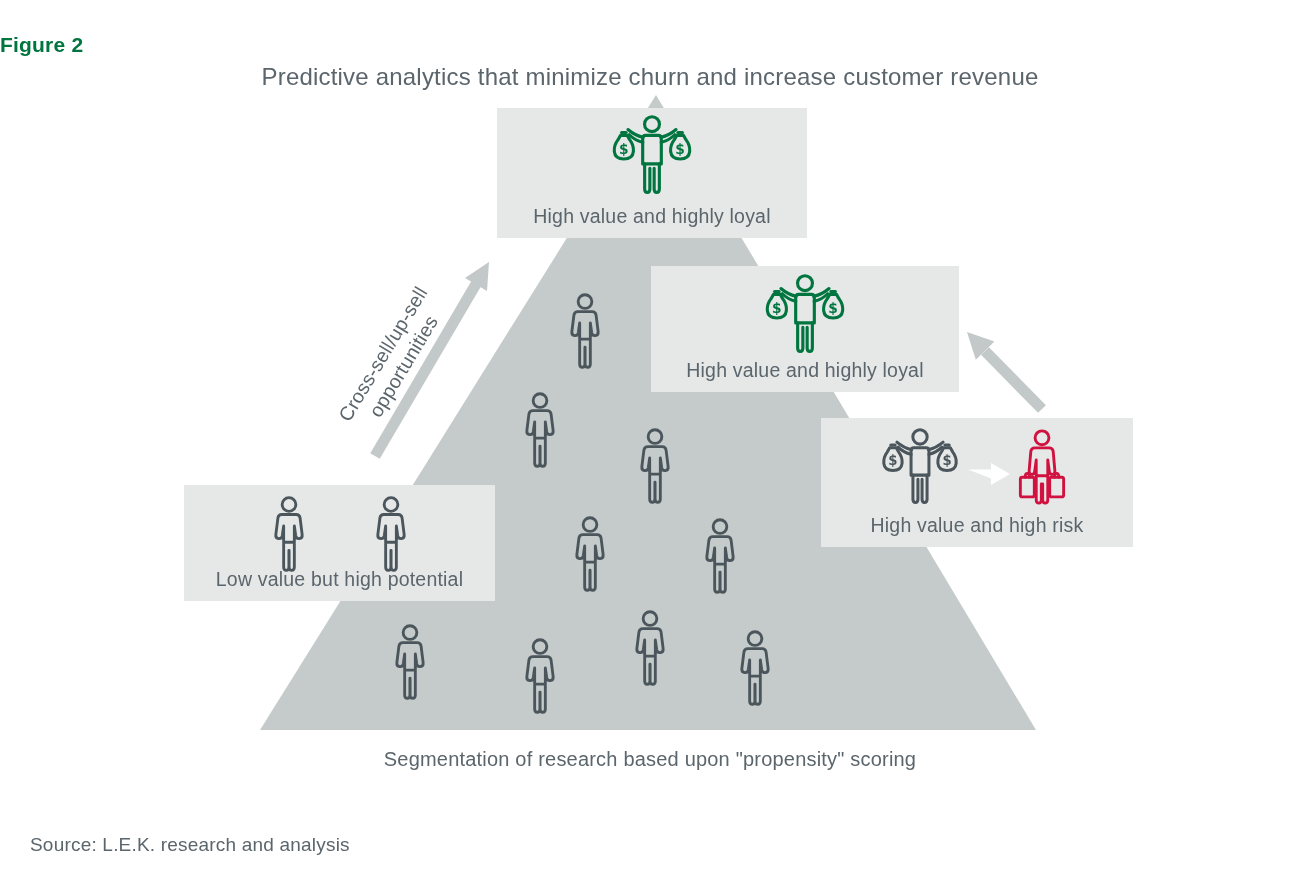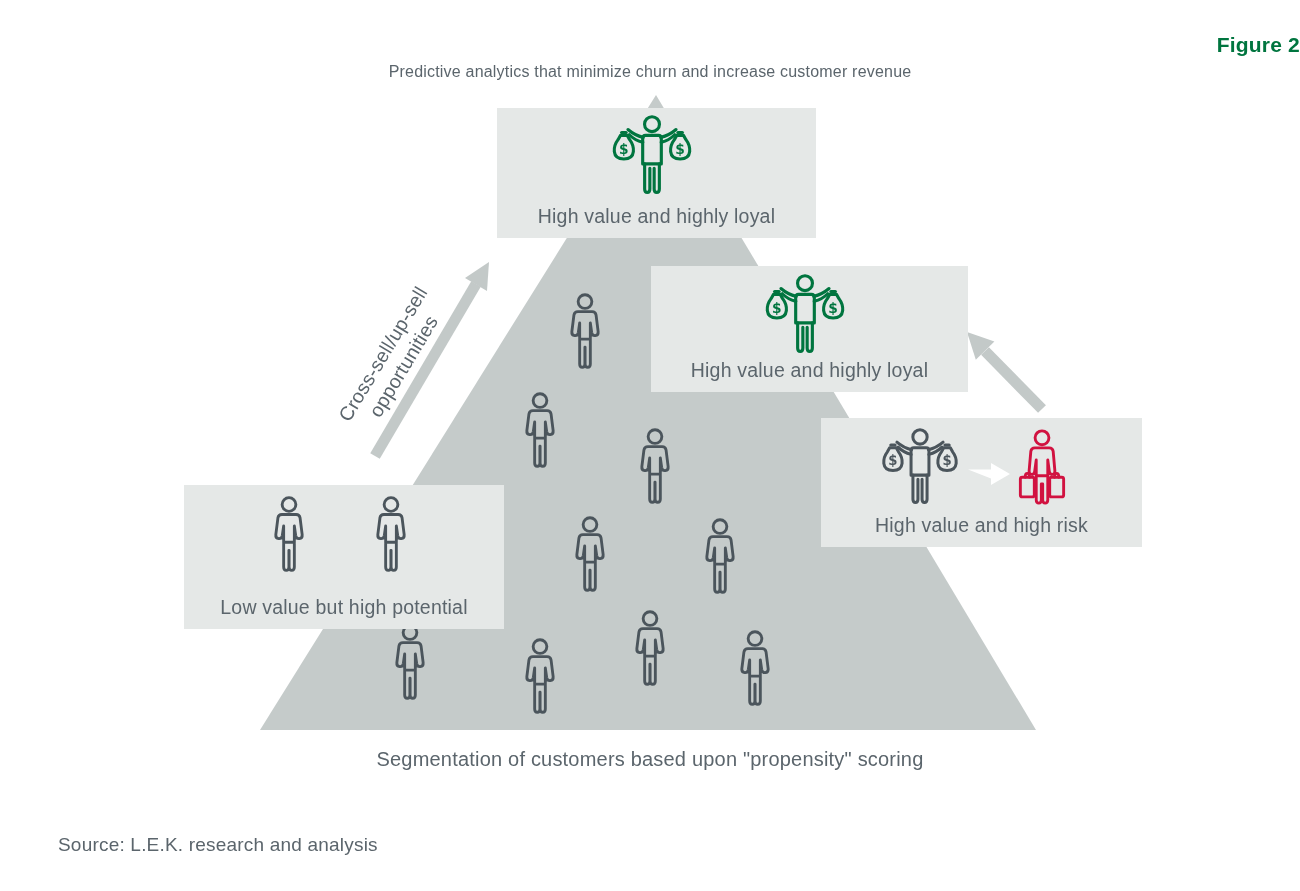--- a/index.html
+++ b/index.html
@@ -5,59 +5,59 @@
   :root{
     --green:#00753f; --red:#d11240; --text:#5b656c; --triangle:#c5cbca;
     --box:#e5e8e7; --arrow:#c3c9c8; --outline:#4b555c; --white:#ffffff;
   }
   html,body{margin:0;padding:0;}
   body{
     width:1300px;height:891px;position:relative;overflow:hidden;
     background:#ffffff;font-family:"Liberation Sans",sans-serif;color:var(--text);
   }
   .figure-label{
-    position:absolute;left:0;top:33px;width:1300px;text-align:right;
+    position:absolute;left:0;top:33px;width:1300px;text-align:left;
     font-size:21px;font-weight:bold;color:var(--green);letter-spacing:.2px;
   }
   .subtitle{
     position:absolute;left:0;top:63px;width:1300px;text-align:center;
-    font-size:16px;color:var(--text);letter-spacing:.2px;
+    font-size:24px;color:var(--text);letter-spacing:.2px;
   }
   .pyramid{
     position:absolute;left:0;top:0;width:1300px;height:891px;z-index:1;
     background:var(--triangle);
     clip-path:polygon(656px 95px,1036px 730px,260px 730px);
   }
   .person{position:absolute;width:42px;height:80px;z-index:2;color:var(--outline);}
   .person svg,.icon-svg{width:100%;height:100%;display:block;}
   .overlay{position:absolute;left:0;top:0;width:1300px;height:891px;z-index:3;pointer-events:none;}
   .garrow-shaft{stroke:var(--arrow);stroke-width:11;}
   .garrow-head{fill:var(--arrow);}
   .seg-box{
-    position:absolute;background:var(--box);z-index:4;padding-left:9px;
+    position:absolute;background:var(--box);z-index:4;
   }
   .seg-box .label{
     position:absolute;left:0;bottom:10px;width:100%;text-align:center;
     font-size:19.5px;color:var(--text);letter-spacing:.2px;white-space:nowrap;
   }
   .box-top{left:497px;top:108px;width:310px;height:130px;}
   .box-mid{left:651px;top:266px;width:308px;height:126px;}
   .box-risk{left:803px;top:418px;width:312px;height:129px;margin-left:18px;}
-  .box-low{left:184px;top:485px;width:311px;height:144px;}
+  .box-low{left:184px;top:485px;width:311px;height:116px;}
   .cross-sell-label{
     position:absolute;left:268px;top:336px;width:250px;z-index:3;
     text-align:center;font-size:19.5px;line-height:24px;color:var(--text);
     transform:rotate(-59deg);letter-spacing:.2px;
   }
   .caption{
     position:absolute;left:0;top:746px;width:1300px;text-align:center;
     font-size:20px;line-height:26px;color:var(--text);letter-spacing:.2px;z-index:2;
   }
   .source{
-    position:absolute;left:30px;top:834px;font-size:19px;color:var(--text);letter-spacing:.2px;margin-left:28px;
+    position:absolute;left:30px;top:834px;font-size:19px;color:var(--text);letter-spacing:.2px;
   }
   .abs{position:absolute;}
 </style>
 </head>
 <body>
 
 <svg width="0" height="0" style="position:absolute" aria-hidden="true">
   <defs>
     <symbol id="p-stand" viewBox="0 0 44 84">
       <g fill="none" stroke="currentColor" stroke-width="3" stroke-linecap="round" stroke-linejoin="round">
@@ -210,16 +210,16 @@
   </div>
   <div class="abs" style="left:186px;top:10px;width:42px;height:82px;color:var(--outline);">
     <svg class="icon-svg" viewBox="0 0 44 84">
         <use href="#p-stand"></use>
       </svg>
   </div>
   <div class="label">Low value but high potential</div>
 </div>
 
 <div class="caption">
-  <div>Segmentation of customers based upon "propensity" scoring</div>
+  <div>Segmentation of research based upon "propensity" scoring</div>
 </div>
 
 <div class="source">Source: L.E.K. research and analysis</div>
 
 </body></html>

